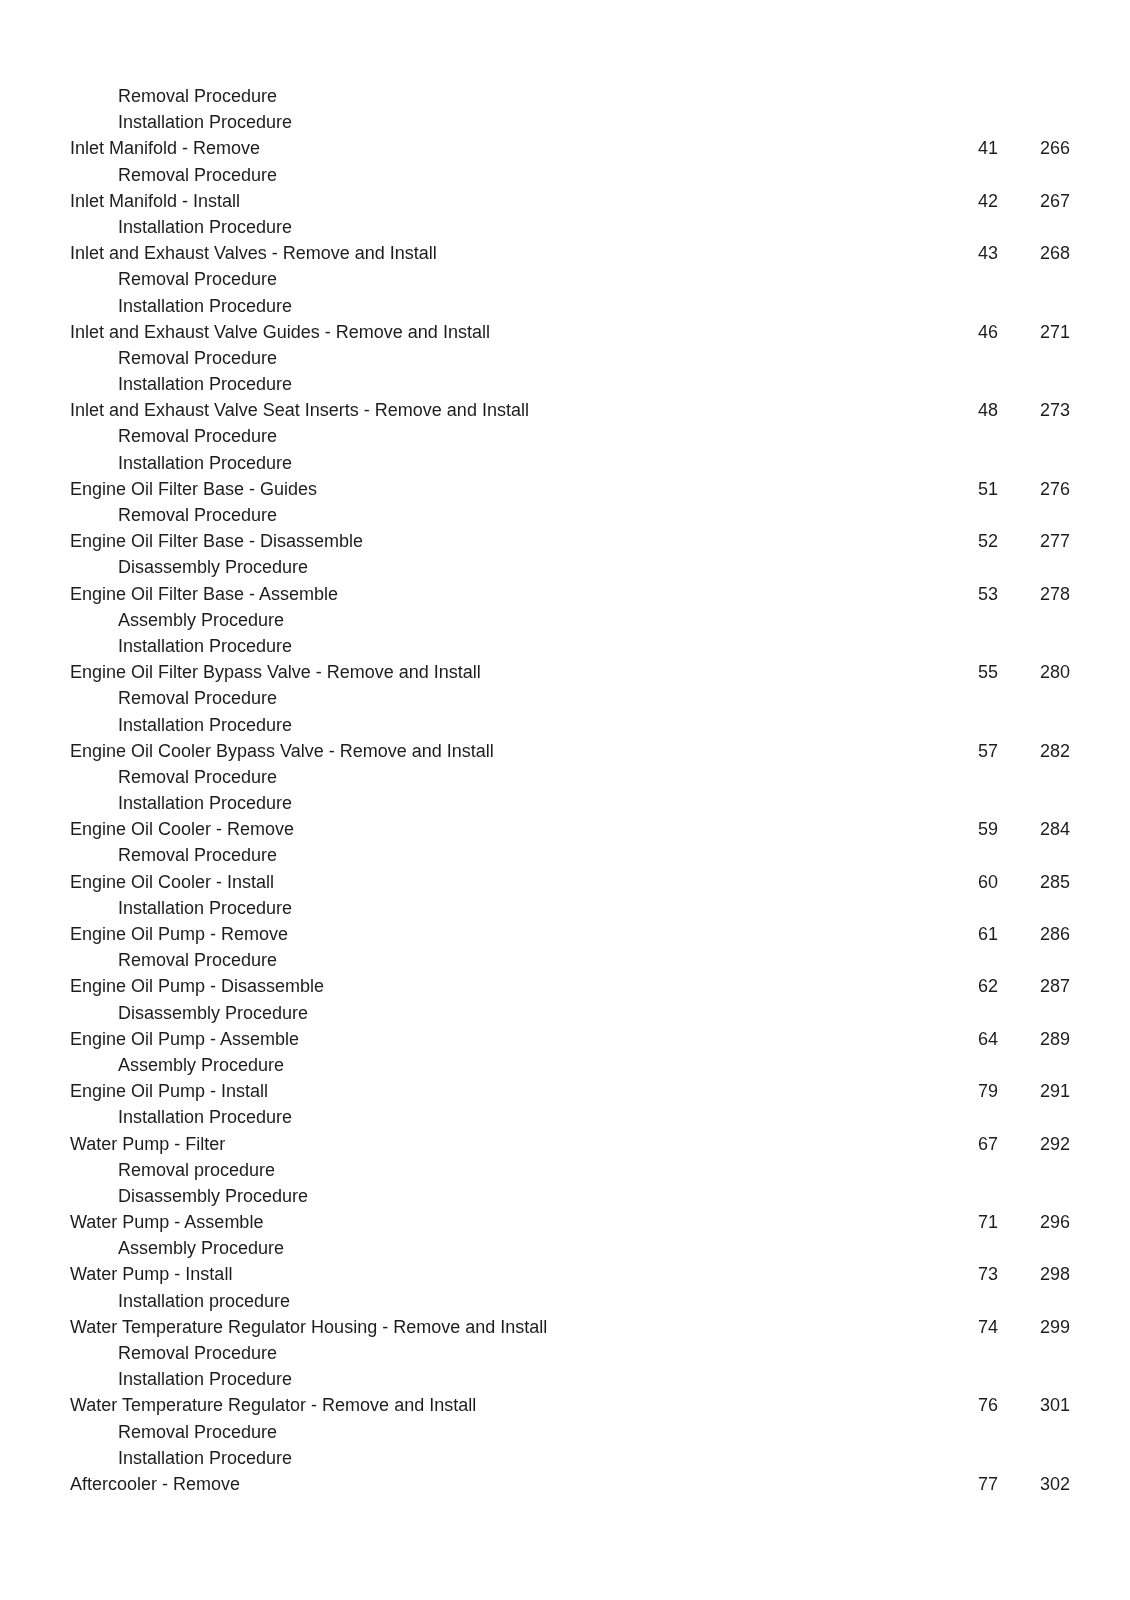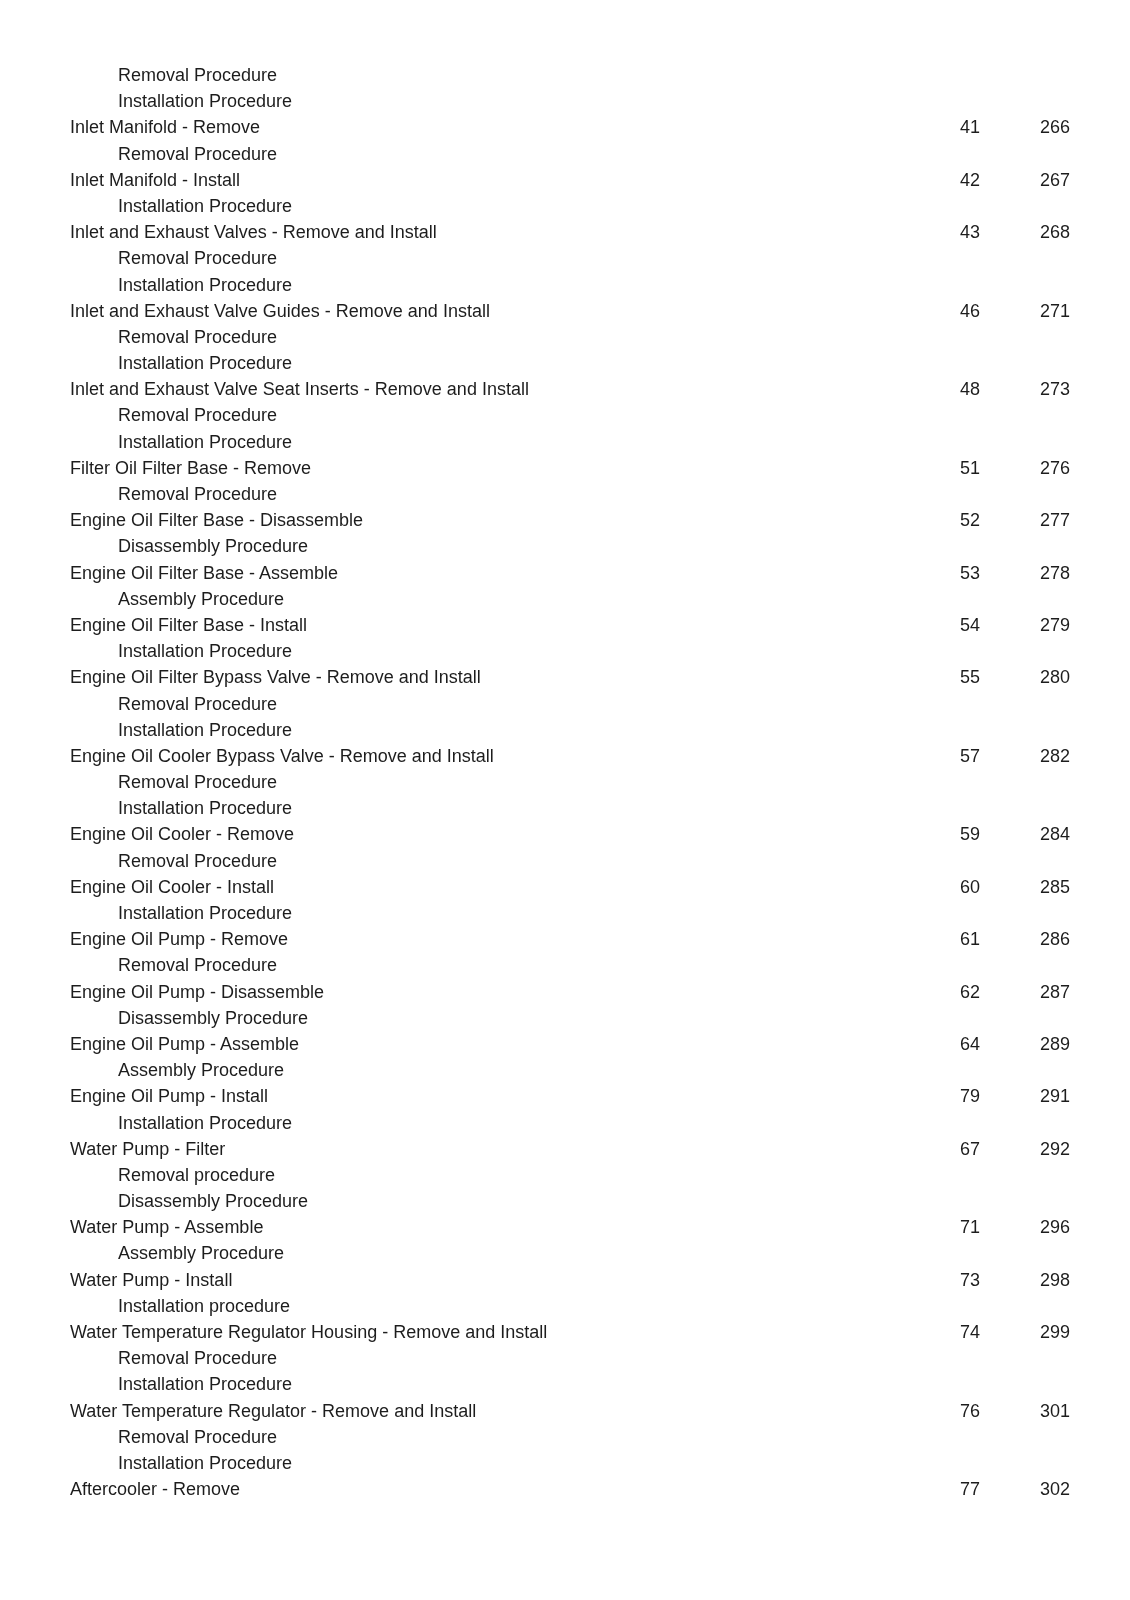--- a/index.html
+++ b/index.html
@@ -12,41 +12,41 @@
     width: 1130px;
     height: 1600px;
     background: #ffffff;
     overflow: hidden;
     font-family: "Liberation Sans", "DejaVu Sans", sans-serif;
     color: #1d1d1d;
   }
   .toc {
     position: absolute;
     left: 70px;
-    top: 62px;
+    top: 83px;
     width: 1000px;
   }
   .row {
     display: flex;
     height: 26.2px;
     line-height: 26.2px;
     font-size: 18px;
     white-space: nowrap;
   }
   .row .title {
     flex: 1;
     overflow: hidden;
   }
   .row.sub .title {
     padding-left: 48px;
   }
   .num {
     text-align: right;
   }
-  .num.section { width: 56px; text-align: center; }
+  .num.section { width: 56px; }
   .num.page    { width: 72px; }
 </style>
 </head>
 <body>
 
 <div class="page">
   <div class="toc" id="toc">
       <div class="row sub">
     <span class="title">Removal Procedure</span>
     <span class="num section"></span>
@@ -116,21 +116,21 @@
     <span class="title">Removal Procedure</span>
     <span class="num section"></span>
     <span class="num page"></span>
   </div>
       <div class="row sub">
     <span class="title">Installation Procedure</span>
     <span class="num section"></span>
     <span class="num page"></span>
   </div>
       <div class="row">
-    <span class="title">Filter Oil Filter Base - Remove</span>
+    <span class="title">Engine Oil Filter Base - Guides</span>
     <span class="num section">51</span>
     <span class="num page">276</span>
   </div>
       <div class="row sub">
     <span class="title">Removal Procedure</span>
     <span class="num section"></span>
     <span class="num page"></span>
   </div>
       <div class="row">
     <span class="title">Engine Oil Filter Base - Disassemble</span>
@@ -144,25 +144,20 @@
   </div>
       <div class="row">
     <span class="title">Engine Oil Filter Base - Assemble</span>
     <span class="num section">53</span>
     <span class="num page">278</span>
   </div>
       <div class="row sub">
     <span class="title">Assembly Procedure</span>
     <span class="num section"></span>
     <span class="num page"></span>
-  </div>
-      <div class="row">
-    <span class="title">Engine Oil Filter Base - Install</span>
-    <span class="num section">54</span>
-    <span class="num page">279</span>
   </div>
       <div class="row sub">
     <span class="title">Installation Procedure</span>
     <span class="num section"></span>
     <span class="num page"></span>
   </div>
       <div class="row">
     <span class="title">Engine Oil Filter Bypass Valve - Remove and Install</span>
     <span class="num section">55</span>
     <span class="num page">280</span>

